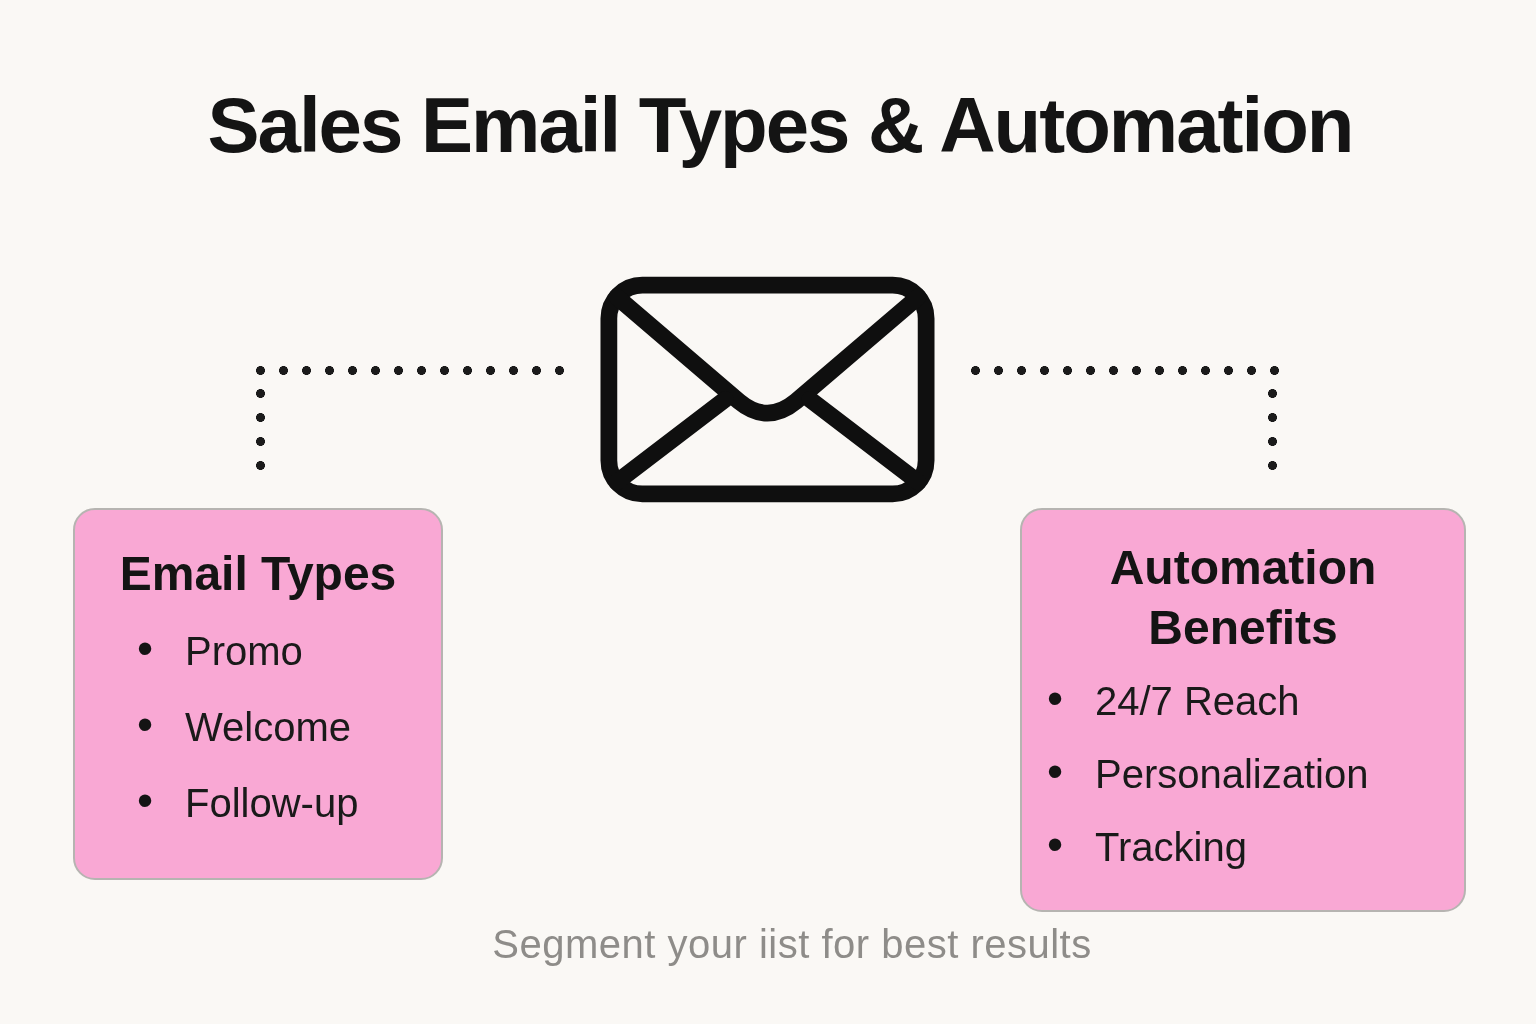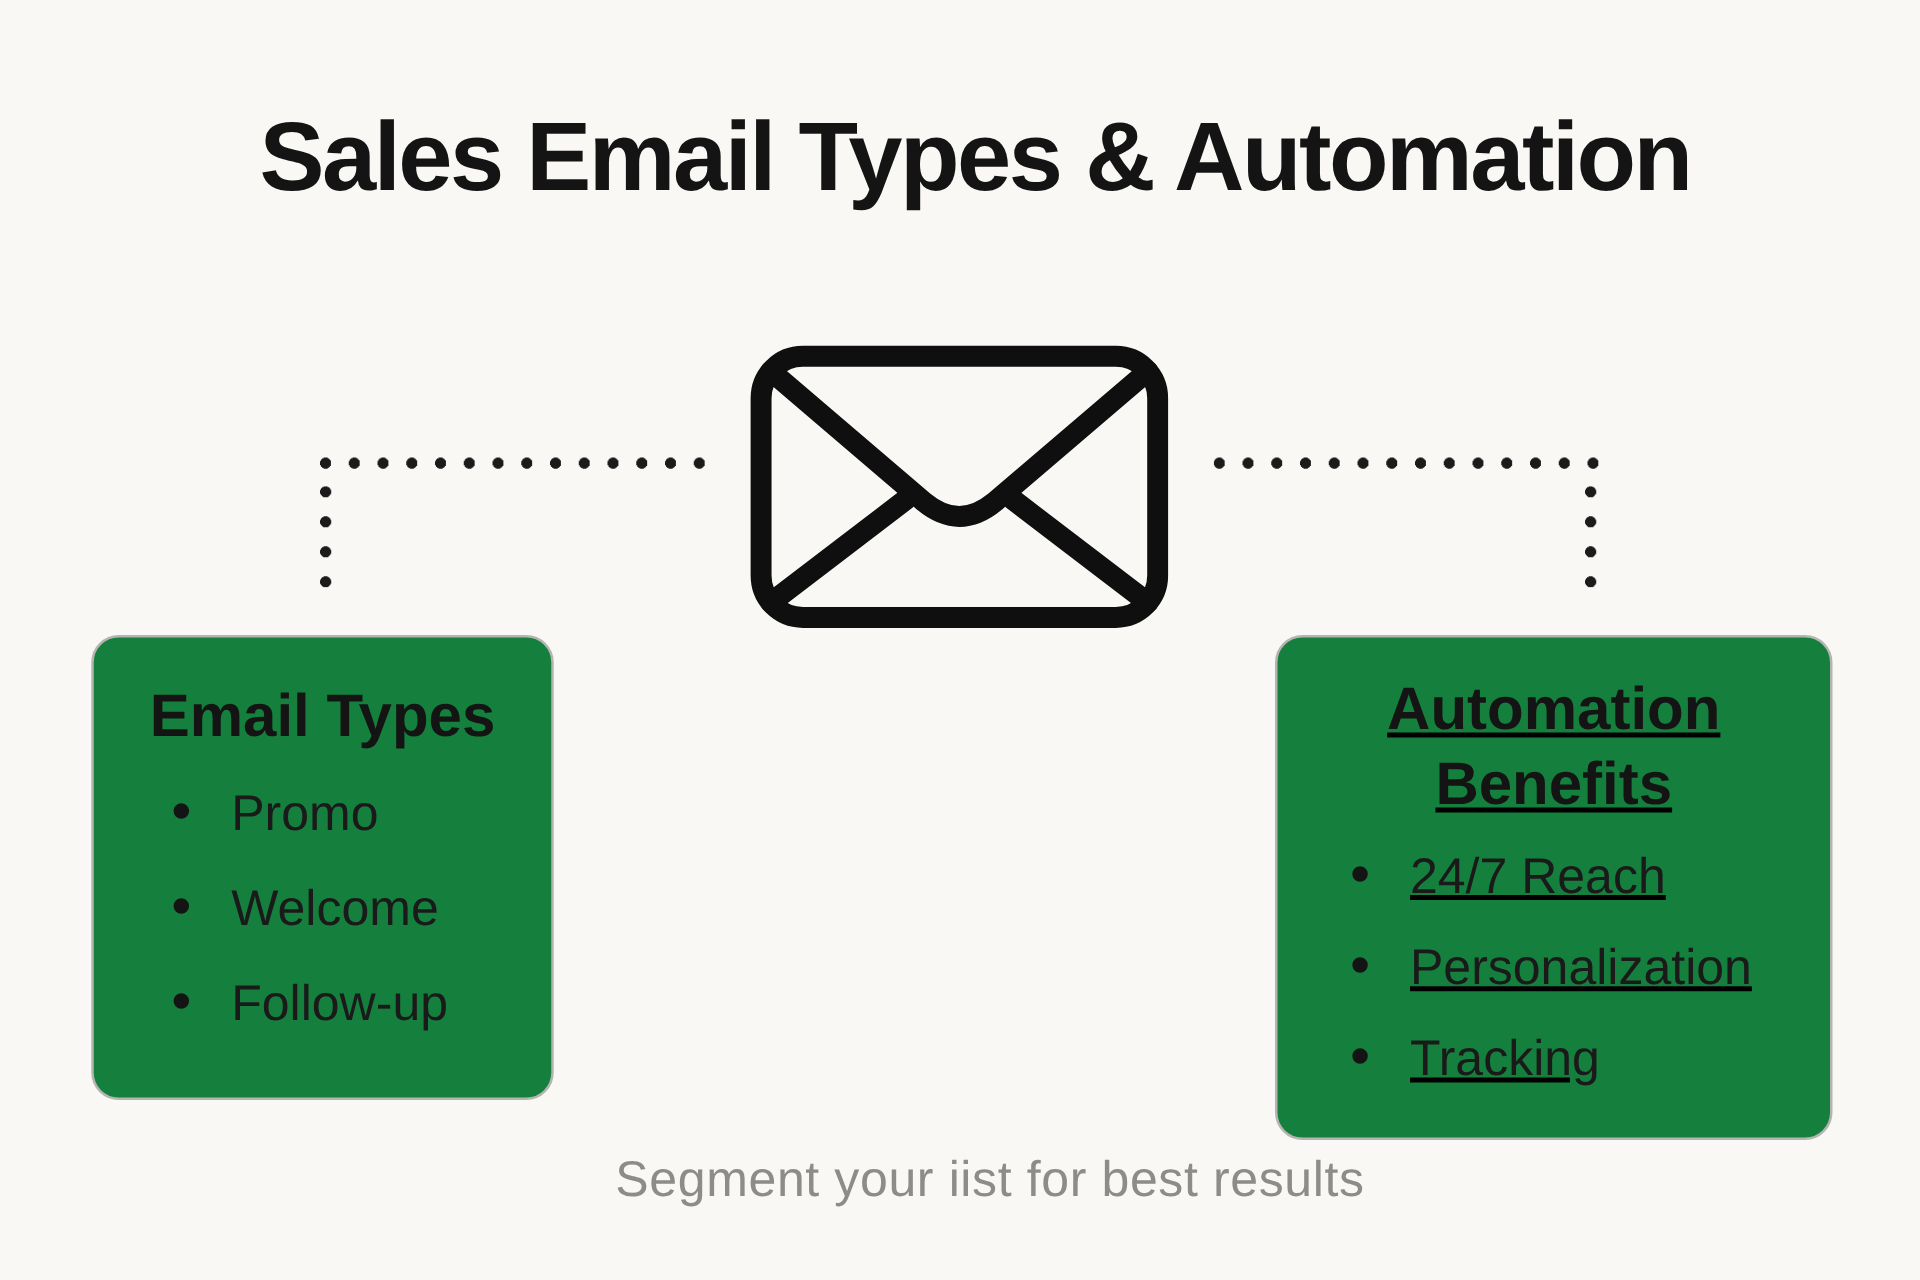--- a/index.html
+++ b/index.html
@@ -44,41 +44,41 @@
   }
   .connector-left-h{left:256px;top:366px;width:308px;}
   .connector-left-v{left:256px;top:389px;height:81px;}
   .connector-right-h{left:971px;top:366px;width:308px;}
   .connector-right-v{left:1268px;top:389px;height:81px;}
   .card{
     position:absolute;
     box-sizing:border-box;
     border:2px solid #b6b4b1;
     border-radius:22px;
-    background:#15803d;
+    background:#f9a8d4;
   }
   .card-left{left:73px;top:508px;width:370px;height:372px;}
-  .card-right{left:1020px;top:508px;width:446px;height:404px;text-decoration:underline;}
+  .card-right{left:1020px;top:508px;width:446px;height:404px;}
   .card-title{
     text-align:center;
     font-size:48px;
     font-weight:700;
     color:#141414;
     line-height:60px;
   }
   .card-left .card-title{margin-top:34px;}
   .card-right .card-title{margin-top:28px;}
   ul.blist{
     list-style:none;
     margin:0;padding:0;
     color:#1a1a1a;
     font-size:40px;
   }
   .card-left ul.blist{margin-top:26px;padding-left:62px;}
-  .card-right ul.blist{margin-top:22px;padding-left:58px;}
+  .card-right ul.blist{margin-top:22px;padding-left:25px;}
   ul.blist li{
     position:relative;
     padding-left:48px;
     margin-bottom:34px;
     line-height:42px;
   }
   .card-right ul.blist li{margin-bottom:31px;}
   ul.blist li::before{
     content:"\2022";
     position:absolute;

